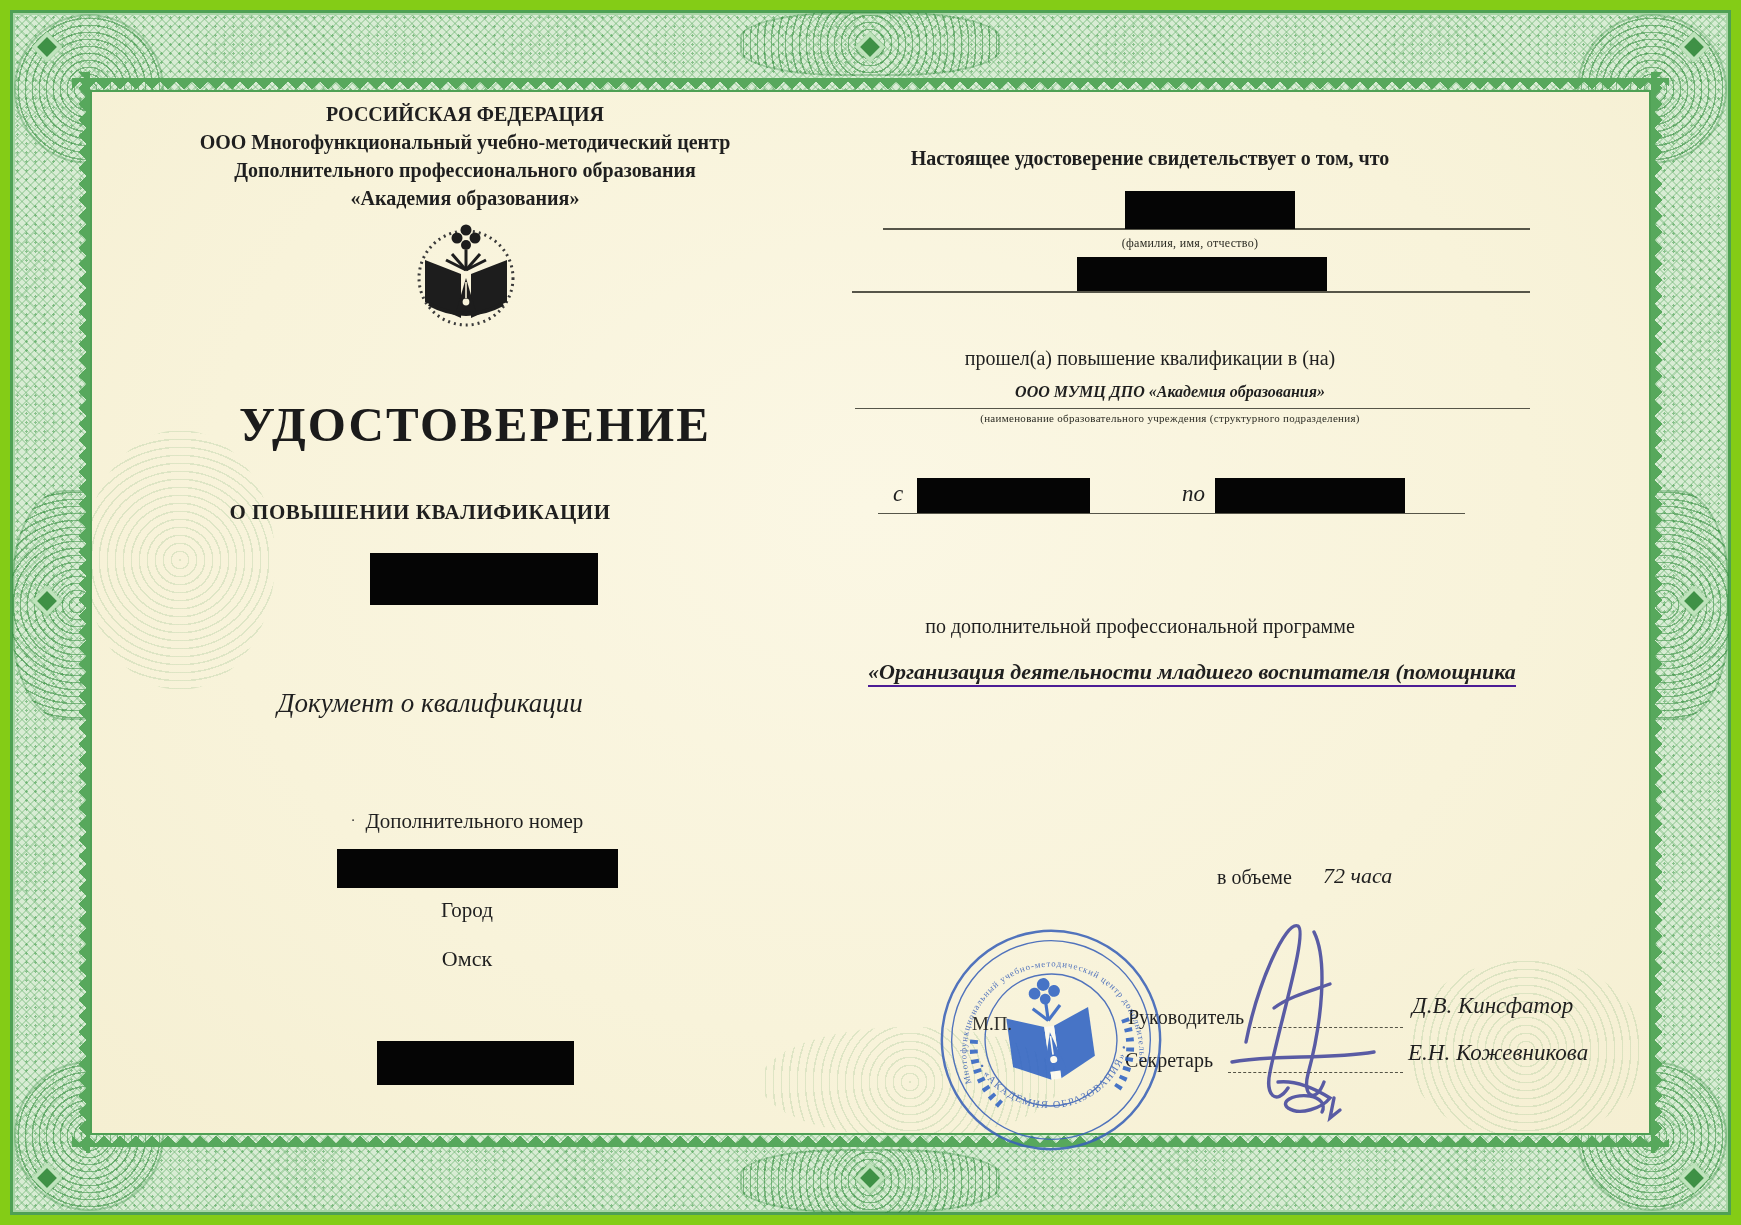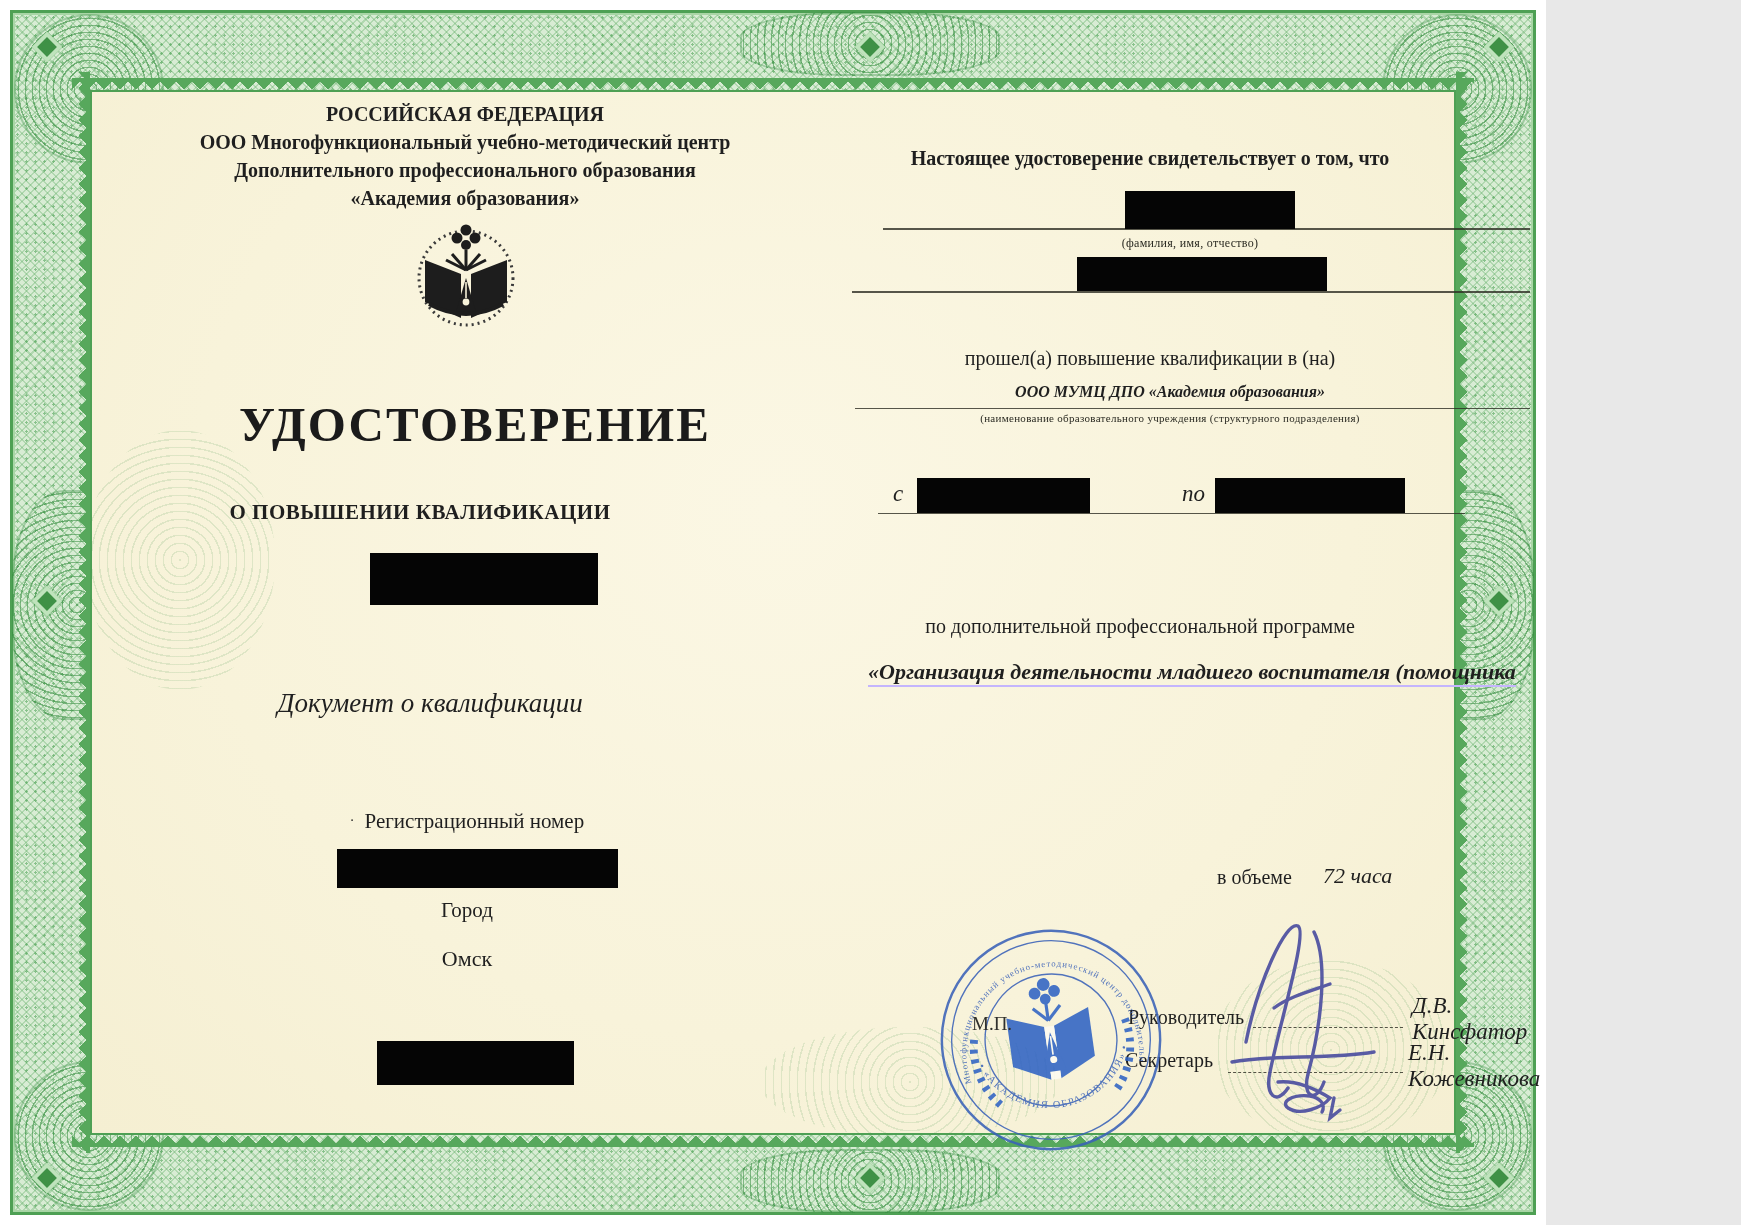--- a/index.html
+++ b/index.html
@@ -1,17 +1,17 @@
 <!DOCTYPE html>
 <html><head>
 <meta charset="utf-8">
 <style>
   html,body{margin:0;padding:0;background:#e8e8e8;}
   .scan{
-    position:relative; width:1546px; height:1225px; background:#ffffff;
+    position:relative; width:1741px; height:1225px; background:#84cc16;
     font-family:"Liberation Serif","DejaVu Serif",serif; color:#1f1f1f; overflow:hidden;
   }
   
   .frame{
     position:absolute; left:10px; top:10px; right:10px; bottom:10px;
     background-color:#d8ecd4;
     background-image:
       repeating-linear-gradient(45deg, rgba(86,168,92,.30) 0 1.5px, transparent 1.5px 6px),
       repeating-linear-gradient(-45deg, rgba(86,168,92,.30) 0 1.5px, transparent 1.5px 6px),
       radial-gradient(circle, rgba(70,158,78,.55) 1.2px, transparent 1.4px);
@@ -49,21 +49,21 @@
   .paper-rosette{position:absolute; border-radius:50%; opacity:.14; z-index:2;
     background:repeating-radial-gradient(circle at 50% 50%, #3f9146 0 1.5px, transparent 1.5px 8px);}
   
   .abs{position:absolute; z-index:5;}
   .ctr{text-align:center;}
   .b{font-weight:bold;}
   .i{font-style:italic;}
   .redact{position:absolute; background:#050505; z-index:6;}
   .rule{position:absolute; border-top:2px solid rgba(45,45,35,.8); z-index:4;}
   .cap{font-size:12px; color:#2a2a22; letter-spacing:.3px;}
-  .underlined{border-bottom:2px solid #c4b5fd; padding-bottom:1px;}
+  .underlined{border-bottom:2px solid #4c1d95; padding-bottom:1px;}
   .title{font-size:49px; letter-spacing:2px; font-weight:bold; color:#1b1b1b;}
   .stamp-wrap{position:absolute; z-index:7; opacity:.88; transform:rotate(-8deg);}
   .sig-wrap{position:absolute; z-index:8;}
 </style>
 </head>
 <body>
 
 <div class="scan">
 
   <div class="frame"></div>
@@ -126,21 +126,21 @@
     </svg>
   </div>
 
   <div class="abs ctr title" style="left:160px;top:396px;width:630px;">УДОСТОВЕРЕНИЕ</div>
   <div class="abs ctr b" style="left:130px;top:500px;width:580px;font-size:21px;letter-spacing:.5px;">О ПОВЫШЕНИИ КВАЛИФИКАЦИИ</div>
 
   <div class="redact" style="left:370px;top:553px;width:228px;height:52px;"></div>
 
   <div class="abs ctr i" style="left:140px;top:688px;width:580px;font-size:27px;">Документ  о  квалификации</div>
 
-  <div class="abs ctr" style="left:187px;top:809px;width:560px;font-size:21px;"><span style="font-size:14px;vertical-align:3px;margin-right:10px;">·</span><span>Регистрационный номер</span></div>
+  <div class="abs ctr" style="left:187px;top:809px;width:560px;font-size:21px;"><span style="font-size:14px;vertical-align:3px;margin-right:10px;">·</span><span>Дополнительного номер</span></div>
   <div class="redact" style="left:337px;top:849px;width:281px;height:39px;"></div>
 
   <div class="abs ctr" style="left:187px;top:946px;width:560px;font-size:22px;">Омск</div>
   <div class="abs ctr" style="left:187px;top:898px;width:560px;font-size:21px;">Город</div>
   <div class="redact" style="left:377px;top:1041px;width:197px;height:44px;"></div>
 
   <div class="abs ctr" style="left:850px;top:147px;width:600px;font-size:20px;font-weight:bold;">Настоящее удостоверение свидетельствует о том, что</div>
 
   <div class="redact" style="left:1125px;top:191px;width:170px;height:38px;"></div>
   <div class="rule" style="left:883px;top:228px;width:647px;"></div>

